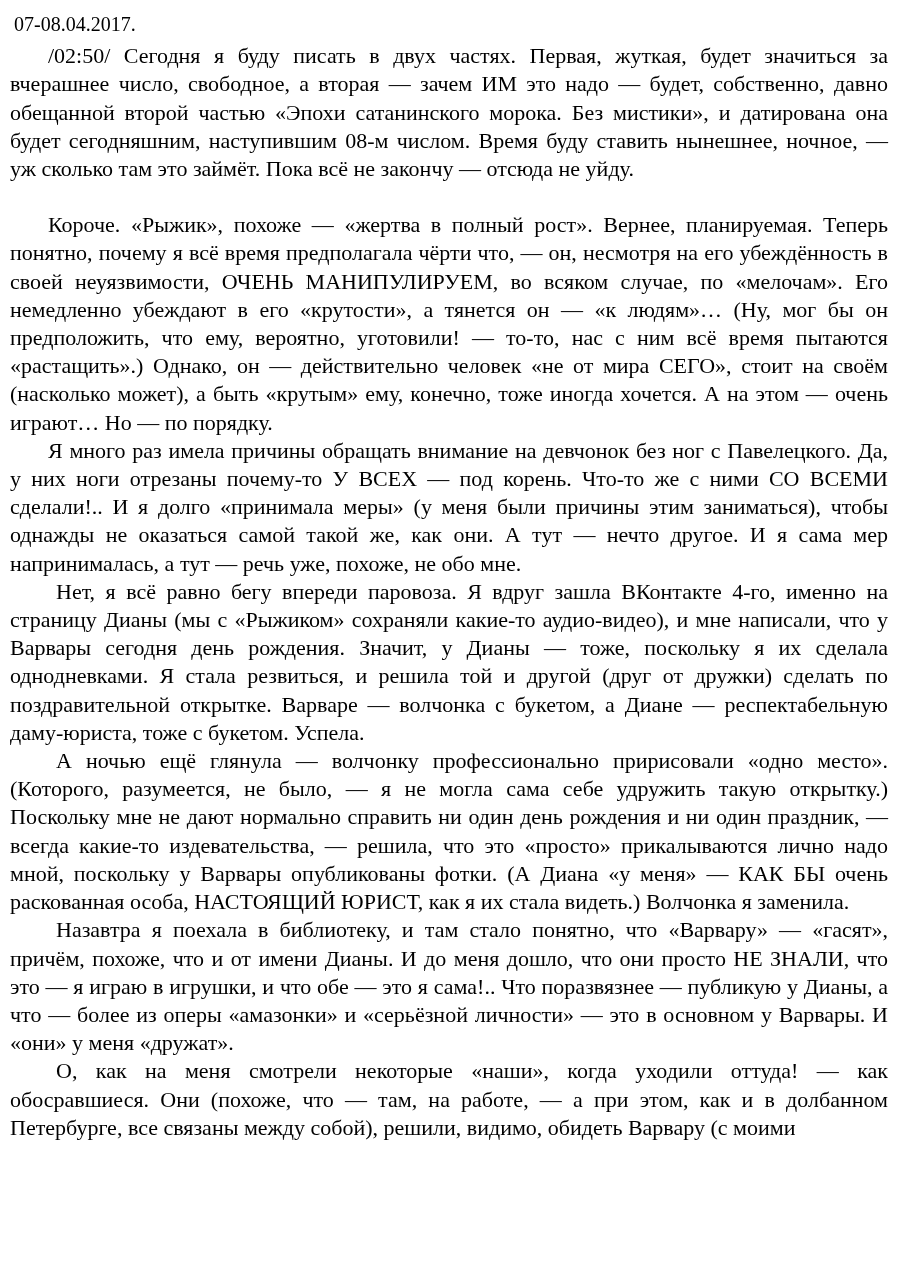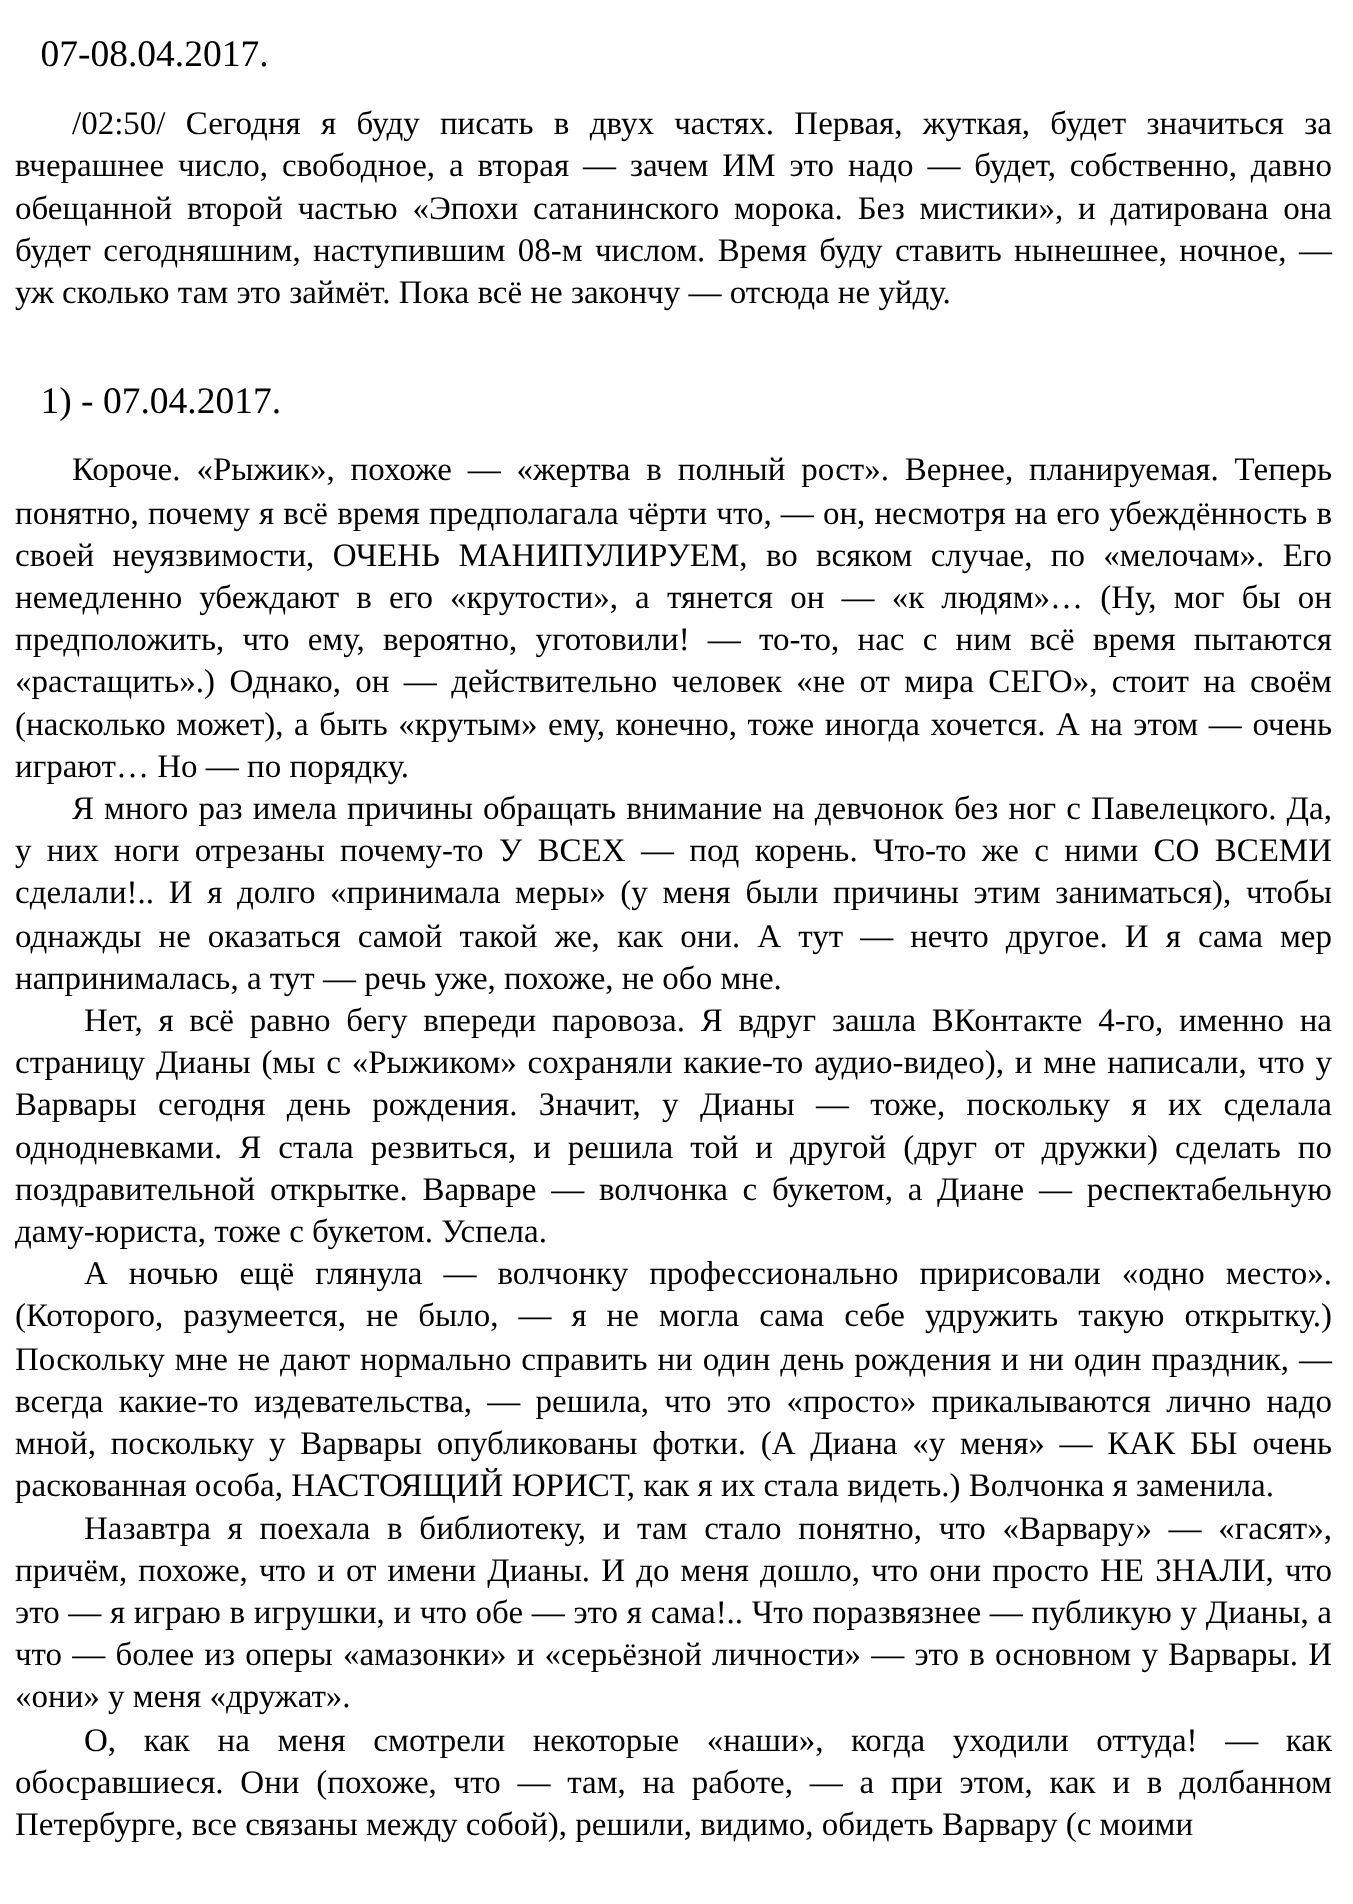--- a/index.html
+++ b/index.html
@@ -15,23 +15,23 @@
     overflow: hidden;
   }
   .page {
     width: 902px;
     height: 1269px;
     box-sizing: border-box;
     padding: 6px 14px 0 10px;
     position: relative;
   }
   .heading {
-    font-size: 25px;
+    font-size: 20px;
     line-height: 28.2px;
-    margin: 17px;
+    margin: 4px;
     text-align: left;
   }
   .para {
     margin: 0;
     font-size: 22px;
     line-height: 28.2px;
     text-align: justify;
     text-justify: inter-word;
     text-indent: 38px;
     hyphens: none;
@@ -47,21 +47,20 @@
 <body>
 
 <div class="page">
 
   <div class="heading">07-08.04.2017.</div>
 
   <div class="para">/02:50/ Сегодня я буду писать в двух частях. Первая, жуткая, будет значиться за вчерашнее число, свободное, а вторая — зачем ИМ это надо — будет, собственно, давно обещанной второй частью «Эпохи сатанинского морока. Без мистики», и датирована она будет сегодняшним, наступившим 08-м числом. Время буду ставить нынешнее, ночное, — уж сколько там это займёт. Пока всё не закончу — отсюда не уйду.</div>
 
   <div class="spacer-lg"></div>
 
-  <div class="heading">1) - 07.04.2017.</div>
 
   <div class="para">Короче. «Рыжик», похоже — «жертва в полный рост». Вернее, планируемая. Теперь понятно, почему я всё время предполагала чёрти что, — он, несмотря на его убеждённость в своей неуязвимости, ОЧЕНЬ МАНИПУЛИРУЕМ, во всяком случае, по «мелочам». Его немедленно убеждают в его «крутости», а тянется он — «к людям»… (Ну, мог бы он предположить, что ему, вероятно, уготовили! — то-то, нас с ним всё время пытаются «растащить».) Однако, он — действительно человек «не от мира СЕГО», стоит на своём (насколько может), а быть «крутым» ему, конечно, тоже иногда хочется. А на этом — очень играют… Но — по порядку.</div>
   <div class="para">Я много раз имела причины обращать внимание на девчонок без ног с Павелецкого. Да, у них ноги отрезаны почему-то У ВСЕХ — под корень. Что-то же с ними СО ВСЕМИ сделали!.. И я долго «принимала меры» (у меня были причины этим заниматься), чтобы однажды не оказаться самой такой же, как они. А тут — нечто другое. И я сама мер напринималась, а тут — речь уже, похоже, не обо мне.</div>
   <div class="para indent-wide">Нет, я всё равно бегу впереди паровоза. Я вдруг зашла ВКонтакте 4-го, именно на страницу Дианы (мы с «Рыжиком» сохраняли какие-то аудио-видео), и мне написали, что у Варвары сегодня день рождения. Значит, у Дианы — тоже, поскольку я их сделала однодневками. Я стала резвиться, и решила той и другой (друг от дружки) сделать по поздравительной открытке. Варваре — волчонка с букетом, а Диане — респектабельную даму-юриста, тоже с букетом. Успела.</div>
   <div class="para indent-wide">А ночью ещё глянула — волчонку профессионально пририсовали «одно место». (Которого, разумеется, не было, — я не могла сама себе удружить такую открытку.) Поскольку мне не дают нормально справить ни один день рождения и ни один праздник, — всегда какие-то издевательства, — решила, что это «просто» прикалываются лично надо мной, поскольку у Варвары опубликованы фотки. (А Диана «у меня» — КАК БЫ очень раскованная особа, НАСТОЯЩИЙ ЮРИСТ, как я их стала видеть.) Волчонка я заменила.</div>
   <div class="para indent-wide">Назавтра я поехала в библиотеку, и там стало понятно, что «Варвару» — «гасят», причём, похоже, что и от имени Дианы. И до меня дошло, что они просто НЕ ЗНАЛИ, что это — я играю в игрушки, и что обе — это я сама!.. Что поразвязнее — публикую у Дианы, а что — более из оперы «амазонки» и «серьёзной личности» — это в основном у Варвары. И «они» у меня «дружат».</div>
   <div class="para indent-wide">О, как на меня смотрели некоторые «наши», когда уходили оттуда! — как обосравшиеся. Они (похоже, что — там, на работе, — а при этом, как и в долбанном Петербурге, все связаны между собой), решили, видимо,  обидеть Варвару (с моими</div>
 
 </div>
 

